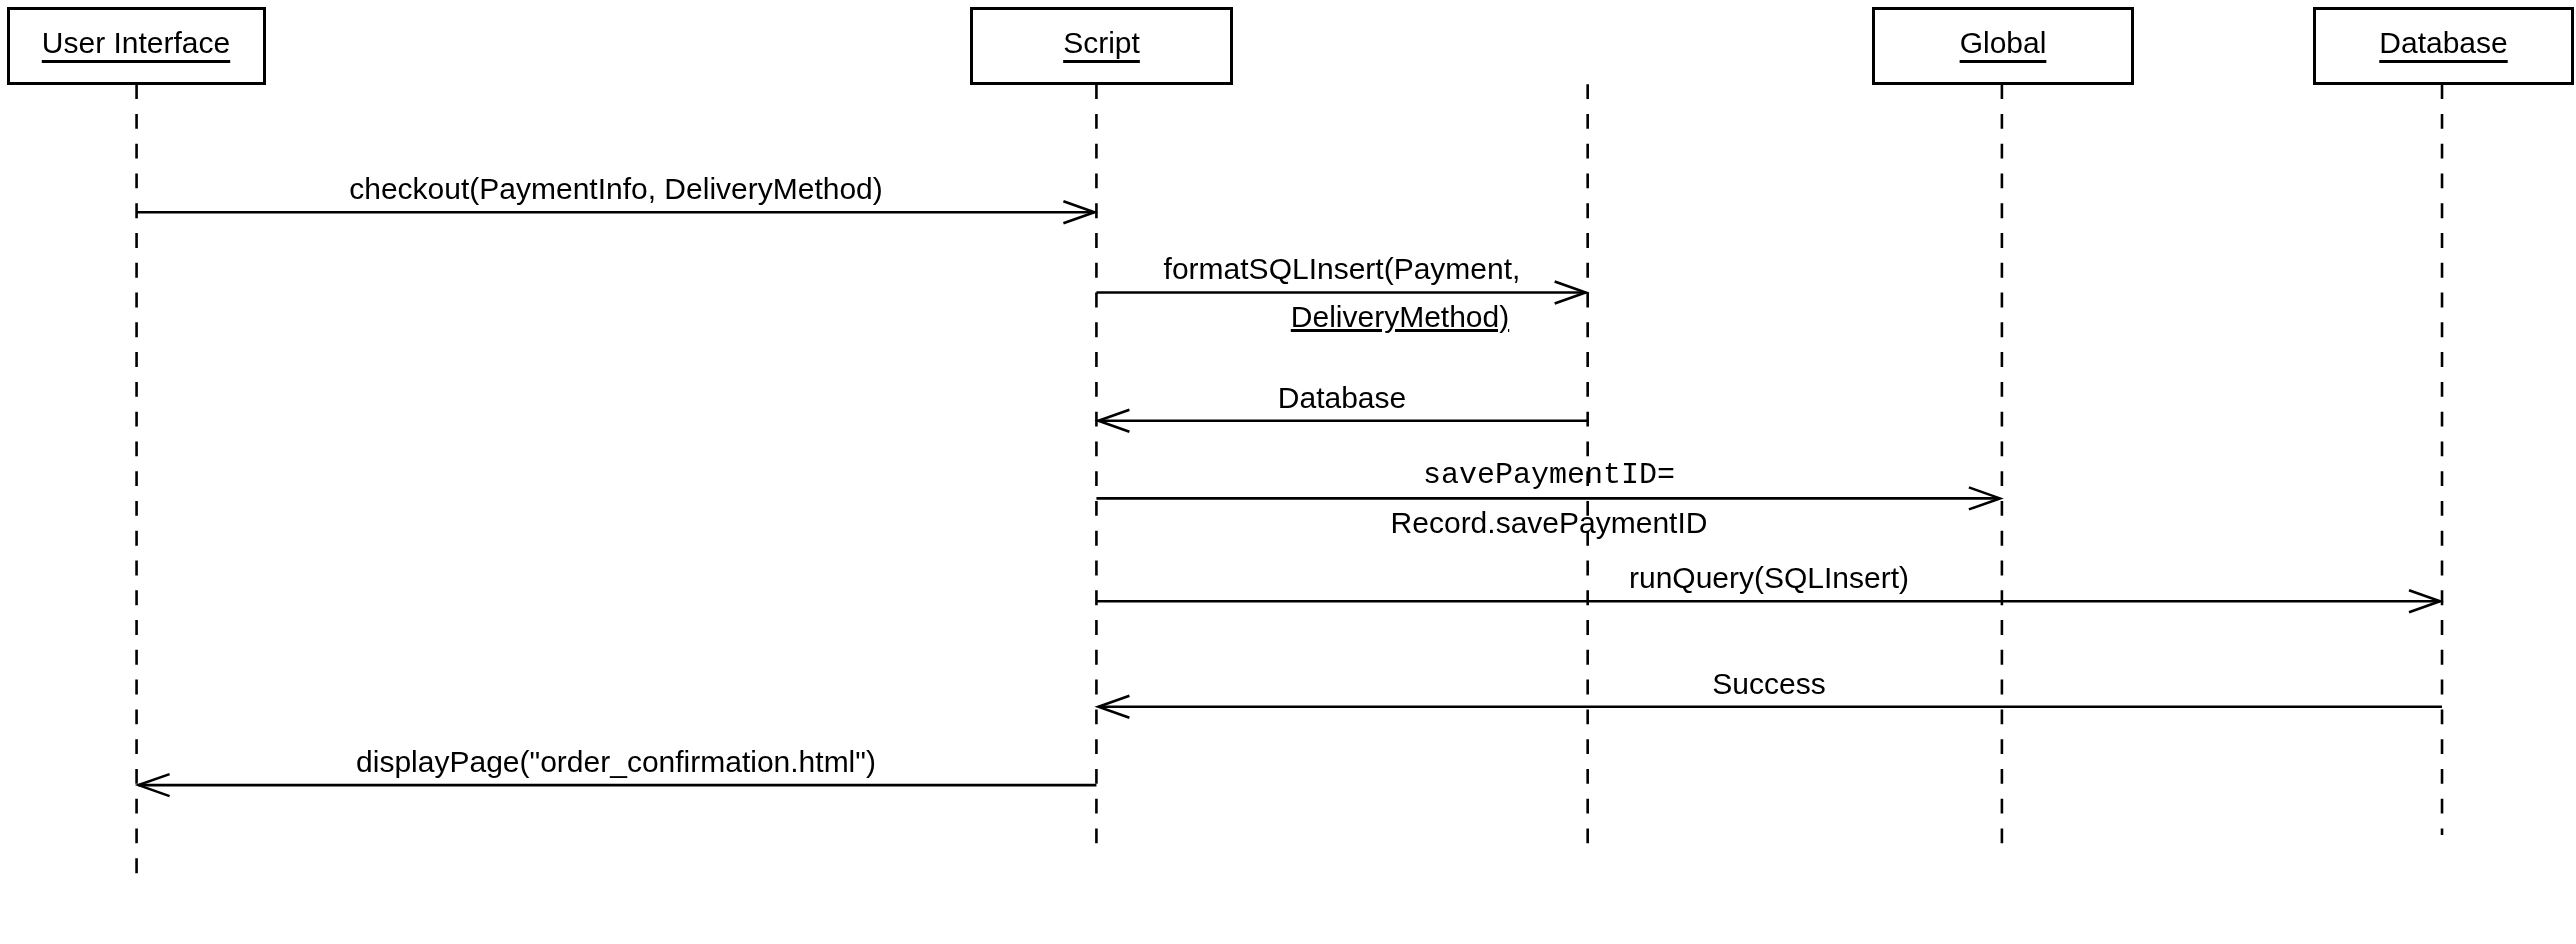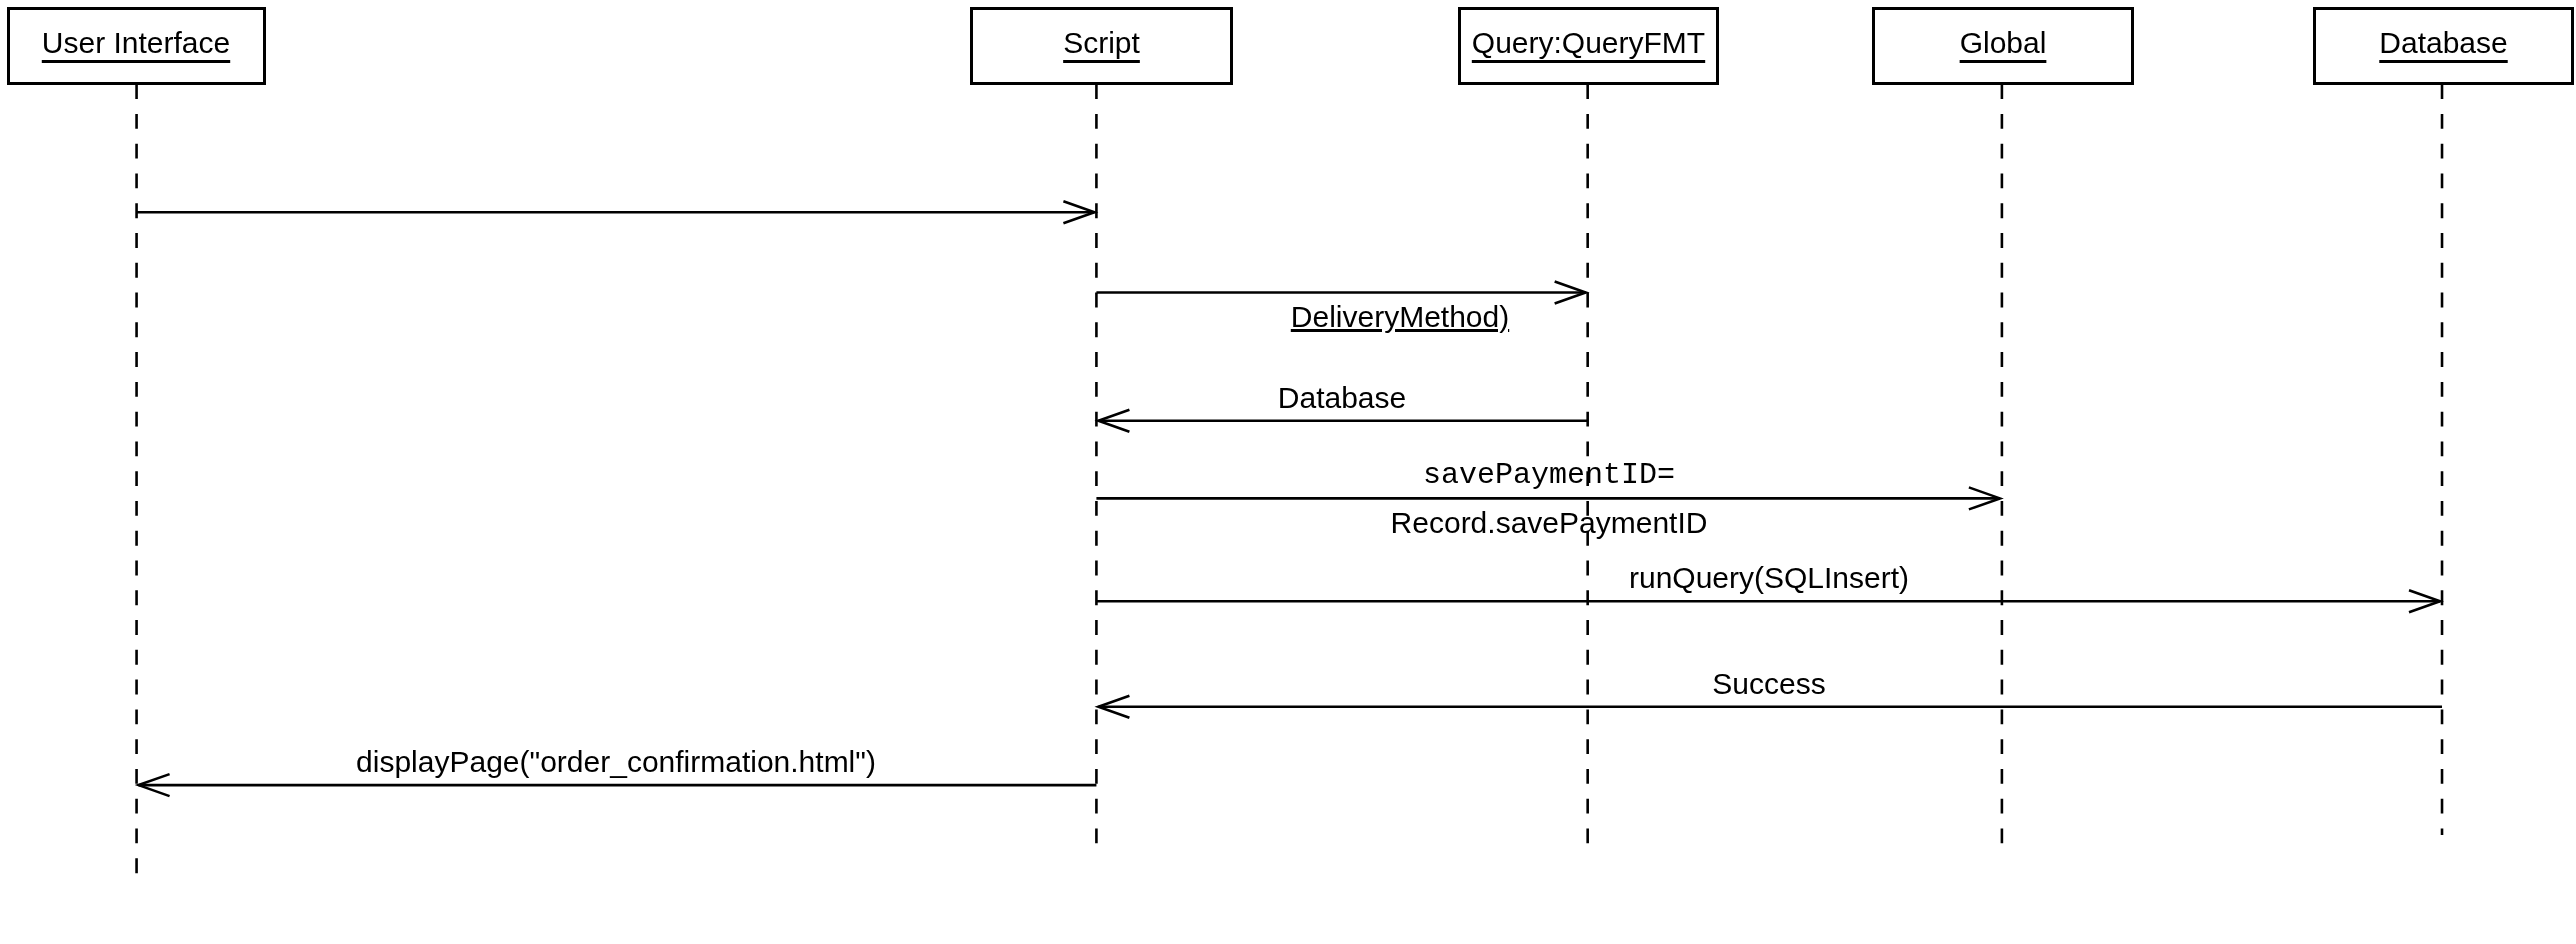--- a/index.html
+++ b/index.html
@@ -78,31 +78,30 @@
     </svg>
 
   <div class="actor" style="left: 6.5px; top: 6.5px; width: 259px; height: 78px;">
     <span class="actor-label">User Interface</span>
   </div>
 
   <div class="actor" style="left: 970px; top: 6.5px; width: 263px; height: 78px;">
     <span class="actor-label">Script</span>
   </div>
 
-  <div class="actor" style="left: 1458px; top: 6.5px; width: 261px; height: 78px;">
-    <span class="actor-label">Query:QueryFMT</span>
-  </div>
 
   <div class="actor" style="left: 1872px; top: 6.5px; width: 262px; height: 78px;">
     <span class="actor-label">Global</span>
   </div>
 
   <div class="actor" style="left: 2313px; top: 6.5px; width: 261px; height: 78px;">
     <span class="actor-label">Database</span>
   </div>
+<div class="msg-label" style="left: 616px; top: 172px;">checkout(PaymentInfo, DeliveryMethod)</div>
+    <div class="msg-label" style="left: 1342px; top: 252px;">formatSQLInsert(Payment,</div>
     <div class="msg-label" style="left: 1400px; top: 300px; text-decoration: underline;">DeliveryMethod)</div>
     <div class="msg-label" style="left: 1342px; top: 381px;">Database</div>
     <div class="msg-label" style="left: 1549px; top: 458px; font-family: Liberation Mono, monospace;">savePaymentID=</div>
     <div class="msg-label" style="left: 1549px; top: 506px; text-align: center;">Record.savePaymentID</div>
     <div class="msg-label" style="left: 1769px; top: 561px;">runQuery(SQLInsert)</div>
     <div class="msg-label" style="left: 1769px; top: 667px; text-align: center;">Success</div>
     <div class="msg-label" style="left: 616px; top: 745px;">displayPage("order_confirmation.html")</div>
   </div>
 
 

